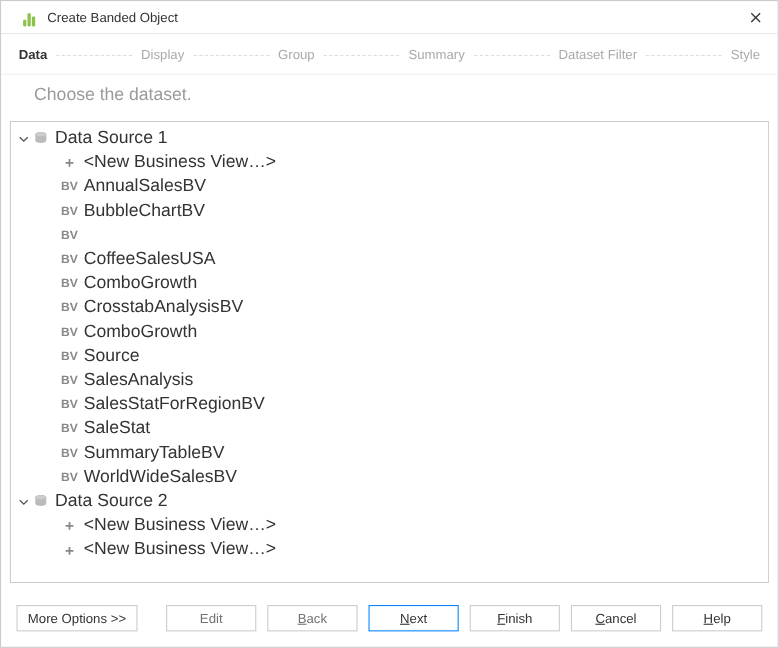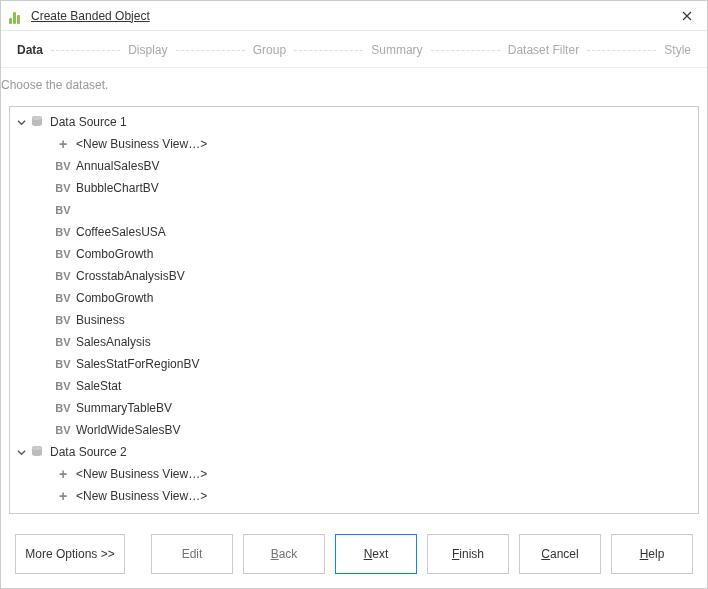--- a/index.html
+++ b/index.html
@@ -13,23 +13,22 @@
     height: 589px;
     border: 1px solid #ccc;
     display: flex;
     flex-direction: column;
     overflow: hidden;
   }
   .titlebar {
     display: flex;
     align-items: center;
     height: 30px;
-    padding: 0 6px 0 8px;
+    padding: 0 6px 0 20px;
     border-bottom: 1px solid #e6e6e6;
-    text-decoration: underline;
   }
   .titlebar .app-icon {
     width: 16px; height: 16px;
     margin-right: 6px;
     display: flex; align-items: flex-end; gap: 1px;
   }
   .titlebar .app-icon span {
     display: inline-block; width: 3px; background: #8bc34a; border-radius: 1px;
   }
   .titlebar .app-icon span:nth-child(1){height:6px}
@@ -62,23 +61,23 @@
   }
   .step.active { color:#333; font-weight:600; }
   .step-sep {
     flex:1;
     height:1px;
     border-top:1px dashed #ddd;
     margin:0 8px;
     min-width:12px;
   }
   .hint {
-    padding: 10px 18px 14px 0;
+    padding: 10px 18px 14px 30px;
     color:#9a9a9a;
-    font-size:12px;
+    font-size:16px;
   }
   .panel-wrap {
     flex:1;
     padding: 0 8px 10px 8px;
     min-height:0;
   }
   .tree-box {
     border:1px solid #ccc;
     height:100%;
     overflow-y:scroll;
@@ -102,21 +101,21 @@
     margin-right:2px;
     display:flex; align-items:center; justify-content:center;
     color:#555;
   }
   .tree-row .toggle svg{width:9px;height:9px;}
   .tree-row .icon {
     width:18px; display:flex; align-items:center; justify-content:center;
     margin-right:4px;
     color:#888;
   }
-  .tree-row .label { font-size:12px; color:#333; }
+  .tree-row .label { font-size:16px; color:#333; }
   .bv-badge {
     font-weight:700;
     color:#888;
     font-size:11px;
     width:18px;
     margin-right:4px;
     text-align:center;
   }
   .plus-icon {
     font-size:14px;
@@ -129,21 +128,21 @@
   .indent-2 { padding-left:44px; }
   .footer {
     display:flex;
     align-items:center;
     padding: 10px 14px 14px 14px;
     gap:10px;
   }
   .footer .spacer { flex:1; }
   .btn {
     width:82px;
-    height:40px;
+    height:24px;
     border:1px solid #ccc;
     background:#fff;
     font-size:12px;
     color:#333;
     cursor:pointer;
     display:flex; align-items:center; justify-content:center;
   }
   .btn.wide { width:110px; }
   .btn.disabled { color:#737373; cursor:default; }
   .btn.primary { border-color:#0a84ff; }
@@ -225,21 +224,21 @@
       <div class="tree-row indent-2">
         <span class="bv-badge">BV</span>
         <span class="label">CrosstabAnalysisBV</span>
       </div>
       <div class="tree-row indent-2">
         <span class="bv-badge">BV</span>
         <span class="label">ComboGrowth</span>
       </div>
       <div class="tree-row indent-2">
         <span class="bv-badge">BV</span>
-        <span class="label">Business</span>
+        <span class="label">Source</span>
       </div>
       <div class="tree-row indent-2">
         <span class="bv-badge">BV</span>
         <span class="label">SalesAnalysis</span>
       </div>
       <div class="tree-row indent-2">
         <span class="bv-badge">BV</span>
         <span class="label">SalesStatForRegionBV</span>
       </div>
       <div class="tree-row indent-2">

